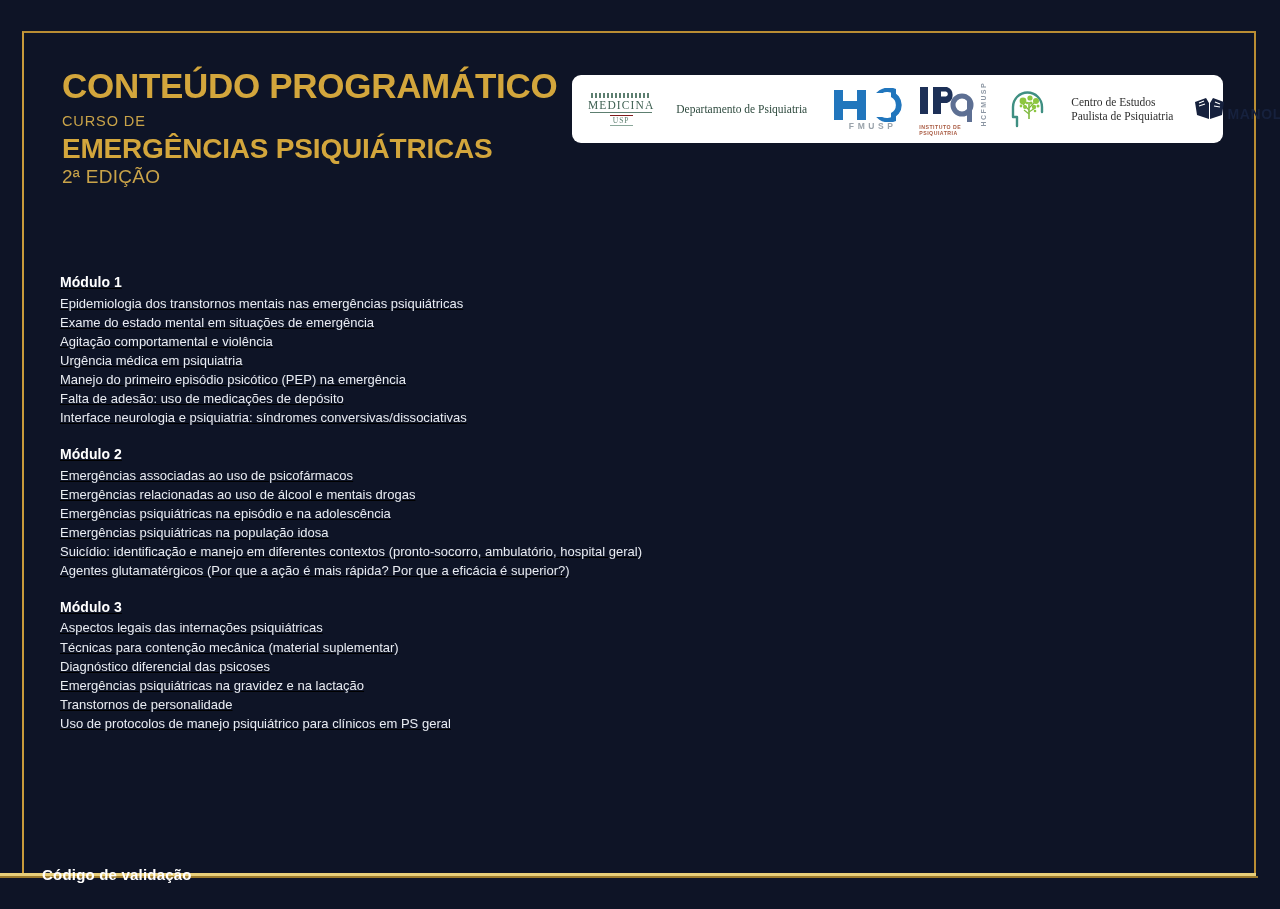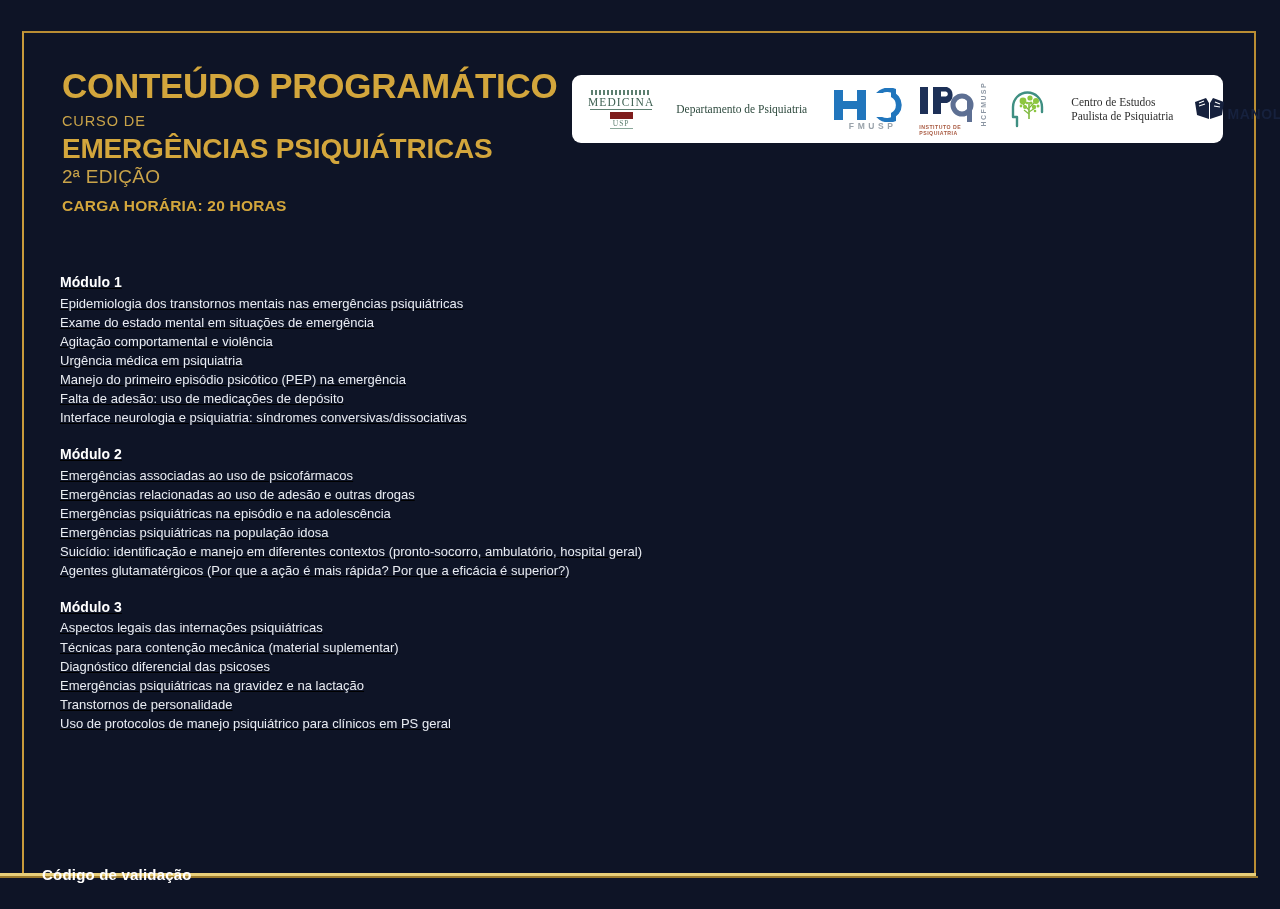--- a/index.html
+++ b/index.html
@@ -135,21 +135,21 @@
     letter-spacing: 1.1px;
     color: #3f6153;
     font-weight: normal;
   }
   .usp-rule { width: 62px; height: 1px; background: #5d7f70; margin: 1px 0 2px; }
   .usp-sub {
     font-family: "Liberation Serif", serif;
     font-size: 7.5px;
     letter-spacing: 1px;
     color: #5d7f70;
-    border-top: 7px solid #7f1d1d;
+    border-top: 1px solid #7f1d1d;
     border-bottom: 1px solid #8aa79a;
     padding: 0 3px;
   }
 
   .logo-divider { width: 1px; height: 34px; background: #c8d2cd; margin: 0 11px; }
 
   .logo-dept {
     font-family: "Liberation Serif", serif;
     font-size: 11.5px;
     color: #2e4a3e;
@@ -279,21 +279,20 @@
 
 <div class="gold-frame"></div>
 <div class="gold-frame-bottom"></div>
 <div class="gold-frame-bottom-shade"></div>
 
 <div class="header">
   <div class="title-main">CONTEÚDO PROGRAMÁTICO</div>
   <div class="title-kicker">CURSO DE</div>
   <div class="title-course">EMERGÊNCIAS PSIQUIÁTRICAS</div>
   <div class="title-edition">2ª EDIÇÃO</div>
-  <div class="title-hours">CARGA HORÁRIA: 20 HORAS</div>
 </div>
 
 <div class="logo-bar">
 
   <div class="logo-usp">
     <div class="usp-top-bar"></div>
     <div class="usp-word">MEDICINA</div>
     <div class="usp-rule"></div>
     <div class="usp-sub">USP</div>
   </div>
@@ -370,21 +369,21 @@
     <div class="module-item">Agitação comportamental e violência</div>
     <div class="module-item">Urgência médica em psiquiatria</div>
     <div class="module-item">Manejo do primeiro episódio psicótico (PEP) na emergência</div>
     <div class="module-item">Falta de adesão: uso de medicações de depósito</div>
     <div class="module-item">Interface neurologia e psiquiatria: síndromes conversivas/dissociativas</div>
   </div>
 
   <div class="module">
     <div class="module-title">Módulo 2</div>
     <div class="module-item">Emergências associadas ao uso de psicofármacos</div>
-    <div class="module-item">Emergências relacionadas ao uso de adesão e outras drogas</div>
+    <div class="module-item">Emergências relacionadas ao uso de álcool e mentais drogas</div>
     <div class="module-item">Emergências psiquiátricas na episódio e na adolescência</div>
     <div class="module-item">Emergências psiquiátricas na população idosa</div>
     <div class="module-item">Suicídio: identificação e manejo em diferentes contextos (pronto-socorro, ambulatório, hospital geral)</div>
     <div class="module-item">Agentes glutamatérgicos (Por que a ação é mais rápida? Por que a eficácia é superior?)</div>
   </div>
 
   <div class="module">
     <div class="module-title">Módulo 3</div>
     <div class="module-item">Aspectos legais das internações psiquiátricas</div>
     <div class="module-item">Técnicas para contenção mecânica (material suplementar)</div>

